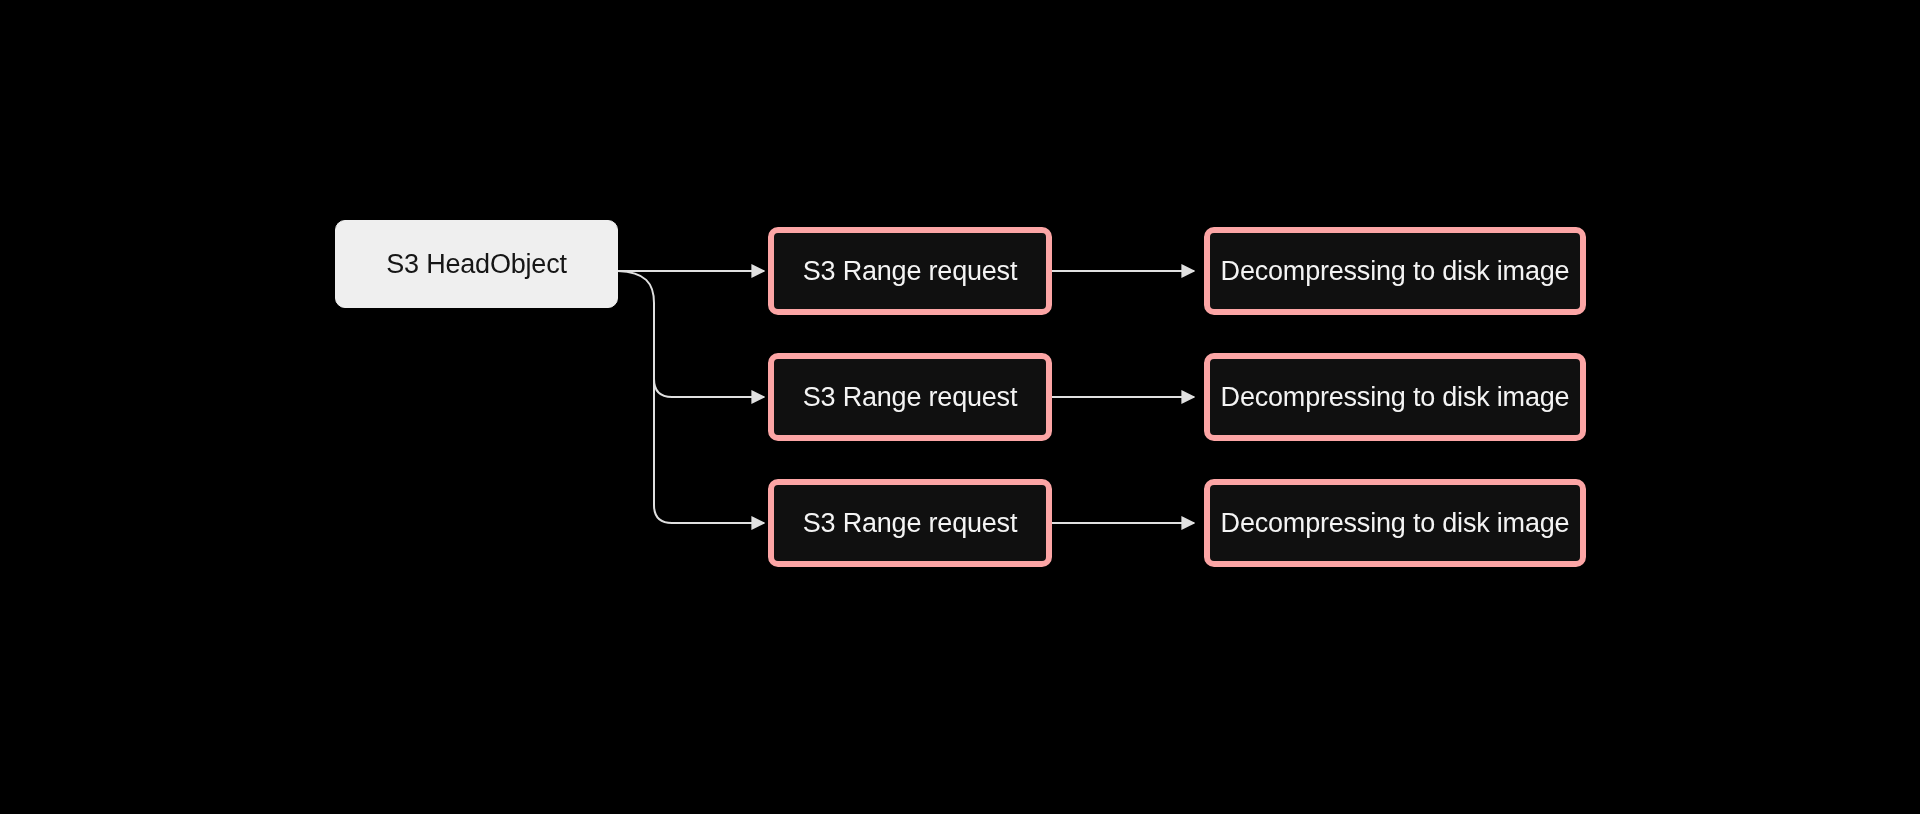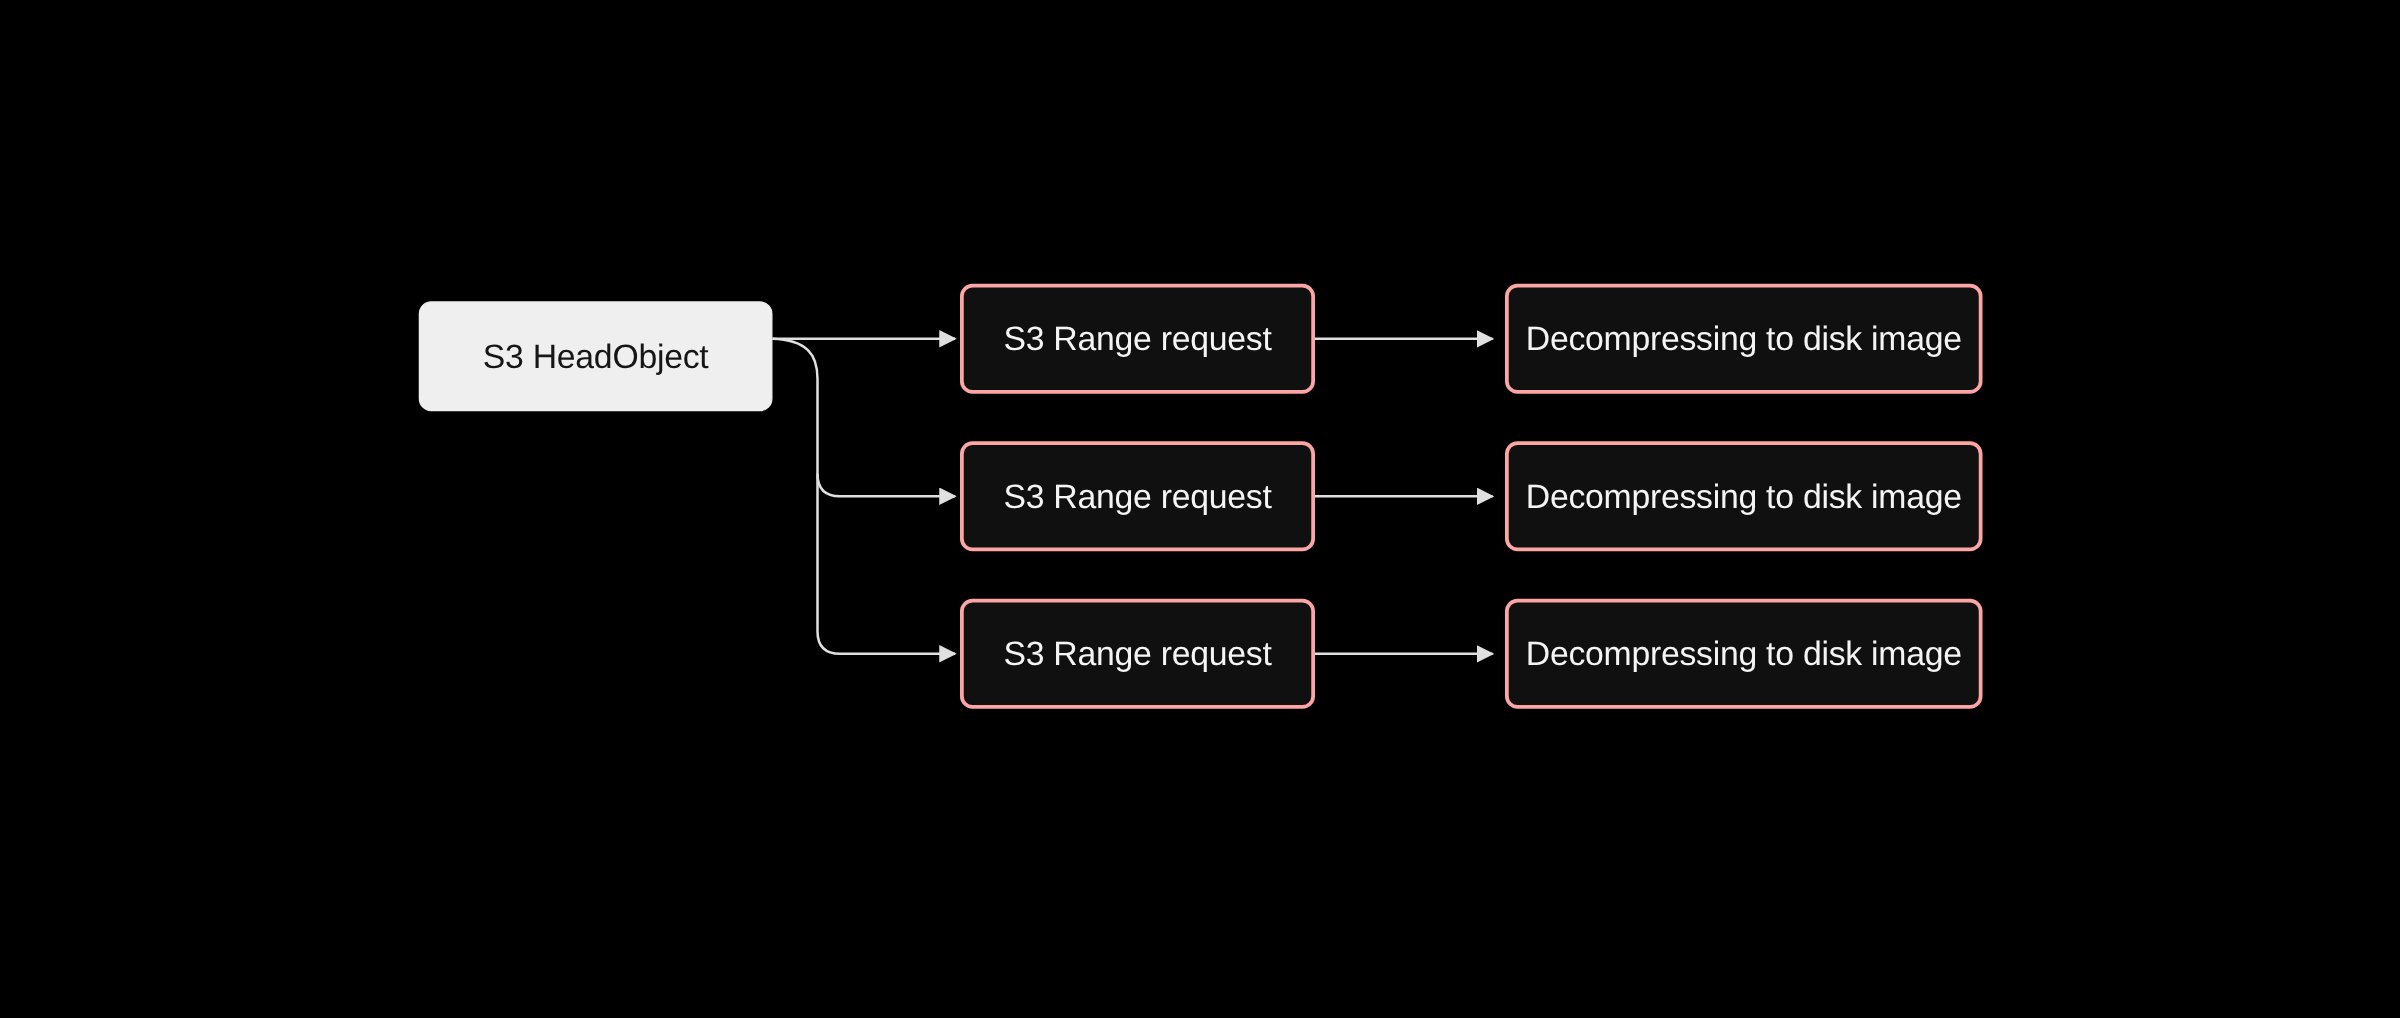--- a/index.html
+++ b/index.html
@@ -34,24 +34,24 @@
     white-space: nowrap;
   }
   .node.light {
     background: #efefef;
     color: #161616;
     border: 1px solid #efefef;
   }
   .node.dark {
     background: #101010;
     color: #f4f4f4;
-    border: 3px solid #fca5a5;
+    border: 6px solid #fca5a5;
     align-items: center;
   }
-  #node-head     { left: 335px;  top: 241px; width: 283px; height: 88px; }
+  #node-head     { left: 335px;  top: 220px; width: 283px; height: 88px; }
   #node-range-1  { left: 768px;  top: 227px; width: 284px; height: 88px; }
   #node-range-2  { left: 768px;  top: 353px; width: 284px; height: 88px; }
   #node-range-3  { left: 768px;  top: 479px; width: 284px; height: 88px; }
   #node-dec-1    { left: 1204px; top: 227px; width: 382px; height: 88px; }
   #node-dec-2    { left: 1204px; top: 353px; width: 382px; height: 88px; }
   #node-dec-3    { left: 1204px; top: 479px; width: 382px; height: 88px; }
 </style>
 </head>
 <body>
 

